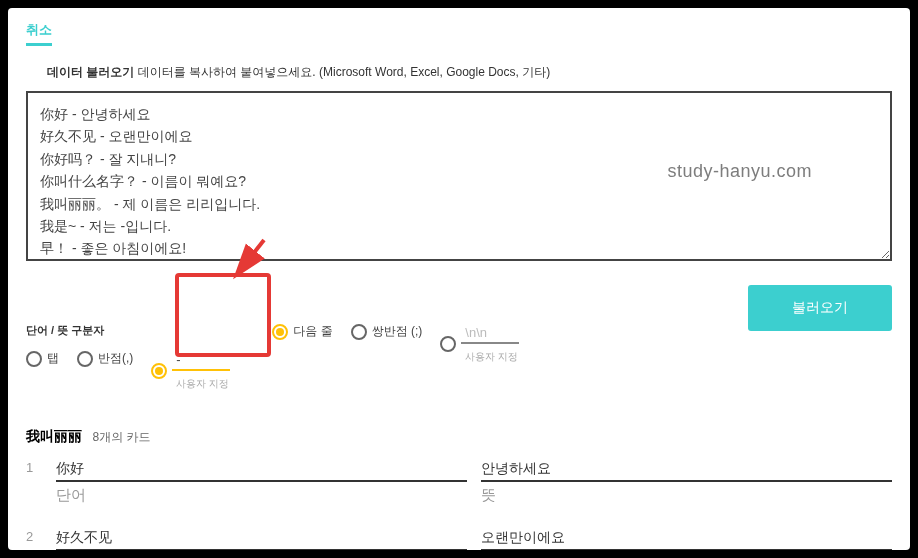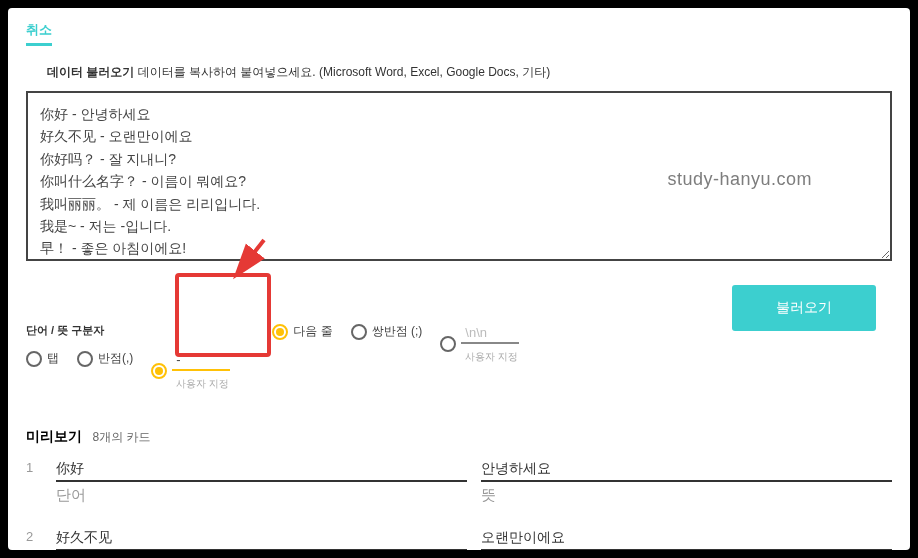--- a/index.html
+++ b/index.html
@@ -43,21 +43,21 @@
       padding: 10px 12px;
       font-size: 14px;
       line-height: 1.6;
       color: #444;
       resize: both;
       font-family: inherit;
     }
     .watermark {
       position: absolute;
       right: 80px;
-      top: 78px;
+      top: 70px;
       color: #7d7d7d;
       font-size: 18px;
       letter-spacing: 0.5px;
       pointer-events: none;
     }
     .options-row {
       display: flex;
       align-items: flex-start;
       margin-top: 14px;
       position: relative;
@@ -103,21 +103,21 @@
       width: 96px; height: 84px;
       left: 149px; top: -6px;
       pointer-events: none;
     }
     .arrow-svg {
       position: absolute;
       left: 198px; top: -44px;
       pointer-events: none;
     }
     .import-btn {
-      position: absolute; right: 16px; top: 6px;
+      position: absolute; right: 0; top: 6px;
       background: #3ccfcf; color: #fff;
       border: none; padding: 14px 44px;
       font-size: 14px; border-radius: 3px;
       cursor: pointer;
     }
     .preview-section { margin-top: 36px; }
     .preview-title { font-size: 14px; font-weight: 700; display: inline; }
     .preview-count { font-size: 12px; color: #666; margin-left: 6px; }
     .cards { margin-top: 12px; }
     .card-row { display: flex; align-items: flex-start; gap: 14px; margin-bottom: 22px; }
@@ -201,21 +201,21 @@
       <defs>
           <marker id="ah" markerWidth="10" markerHeight="10" refX="7" refY="3" orient="auto">
             <path d="M0,0 L0,6 L9,3 z" fill="#e53935"></path>
           </marker>
         </defs>
       <line x1="40" y1="5" x2="14" y2="38" stroke="#e53935" stroke-width="4" marker-end="url(#ah)"></line>
     </svg>
   </div>
 
   <div class="preview-section">
-    <span class="preview-title">미리보기</span>
+    <span class="preview-title">我叫丽丽</span>
     <span class="preview-count">8개의 카드</span>
 
     <div class="cards">
       <div class="card-row">
         <div class="card-num">1</div>
         <div class="card-col">
           <input class="card-field" value="你好" style="">
           <div class="card-sub">단어</div>
         </div>
         <div class="card-col">

